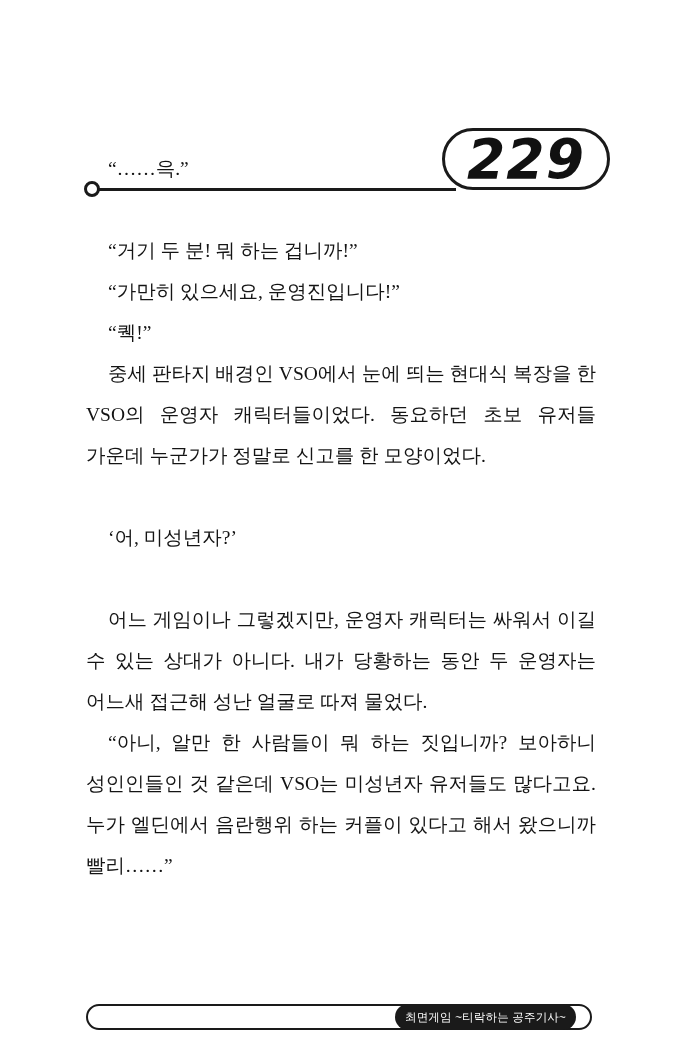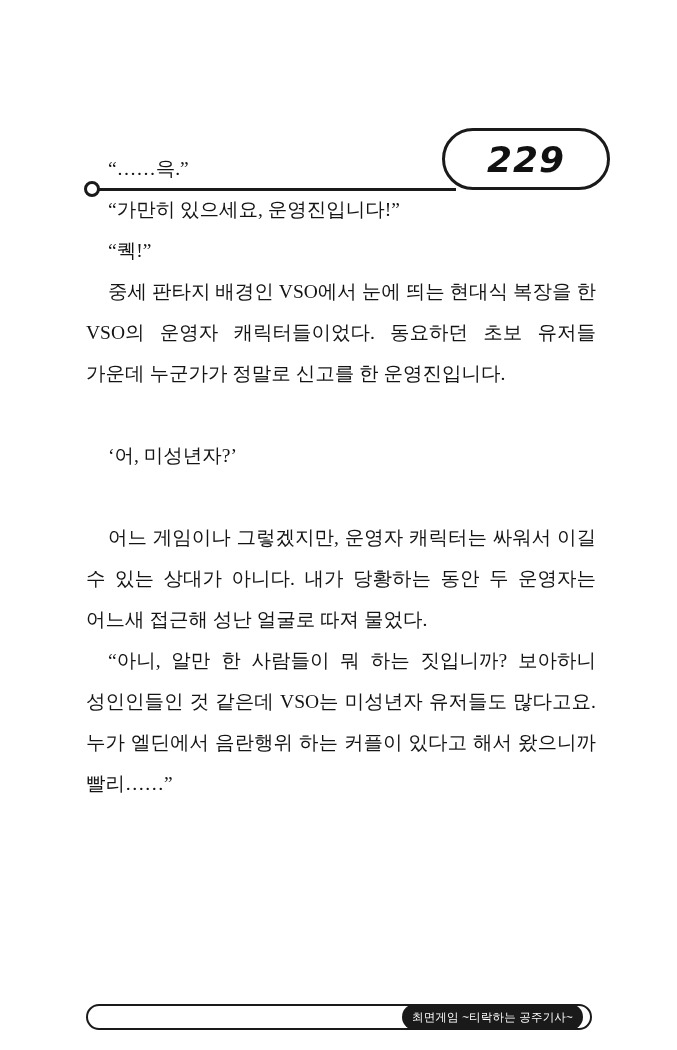--- a/index.html
+++ b/index.html
@@ -73,21 +73,21 @@
     left: 442px;
     top: 66px;
     width: 168px;
     height: 62px;
     display: flex;
     align-items: center;
     justify-content: center;
     font-family: "DejaVu Sans", sans-serif;
     font-weight: 700;
     font-style: italic;
-    font-size: 36px;
+    font-size: 55px;
     letter-spacing: 1px;
     color: #111111;
   }
 
   
   .body-text {
     position: absolute;
     left: 86px;
     top: 148px;
     width: 510px;
@@ -120,21 +120,21 @@
     top: 0;
     width: 506px;
     height: 26px;
     border: 2px solid #1a1a1a;
     border-radius: 13px;
     box-sizing: border-box;
     background: #ffffff;
   }
   .footer-tag {
     position: absolute;
-    right: 9px;
+    right: 16px;
     top: 0;
     height: 26px;
     min-width: 168px;
     background: #1a1a1a;
     border-radius: 13px;
     display: flex;
     align-items: center;
     justify-content: center;
     color: #ffffff;
     font-family: "Liberation Sans", sans-serif;
@@ -151,23 +151,24 @@
 
   <div class="header">
     <div class="header-rule"></div>
     <div class="header-dot"></div>
     <div class="page-num-bubble"></div>
     <div class="page-num">229</div>
   </div>
 
   <div class="body-text">
     <p>“……윽.”</p>
+    <p class="gap">“거기 두 분! 뭐 하는 겁니까!”</p>
     <p>“가만히 있으세요, 운영진입니다!”</p>
     <p>“퀙!”</p>
-    <p>중세 판타지 배경인 VSO에서 눈에 띄는 현대식 복장을 한 VSO의 운영자 캐릭터들이었다. 동요하던 초보 유저들 가운데 누군가가 정말로 신고를 한 운영진입니다.</p>
+    <p>중세 판타지 배경인 VSO에서 눈에 띄는 현대식 복장을 한 VSO의 운영자 캐릭터들이었다. 동요하던 초보 유저들 가운데 누군가가 정말로 신고를 한 모양이었다.</p>
     <p class="gap">‘어, 미성년자?’</p>
     <p class="gap">어느 게임이나 그렇겠지만, 운영자 캐릭터는 싸워서 이길 수 있는 상대가 아니다. 내가 당황하는 동안 두 운영자는 어느새 접근해 성난 얼굴로 따져 물었다.</p>
     <p>“아니, 알만 한 사람들이 뭐 하는 짓입니까? 보아하니 성인인들인 것 같은데 VSO는 미성년자 유저들도 많다고요. 누가 엘딘에서 음란행위 하는 커플이 있다고 해서 왔으니까 빨리……”</p>
   </div>
 
   <div class="footer">
     <div class="footer-bar"></div>
     <div class="footer-tag">최면게임 ~티락하는 공주기사~</div>
   </div>
 

